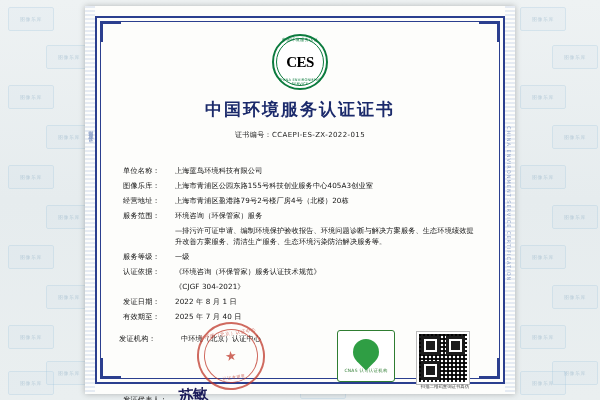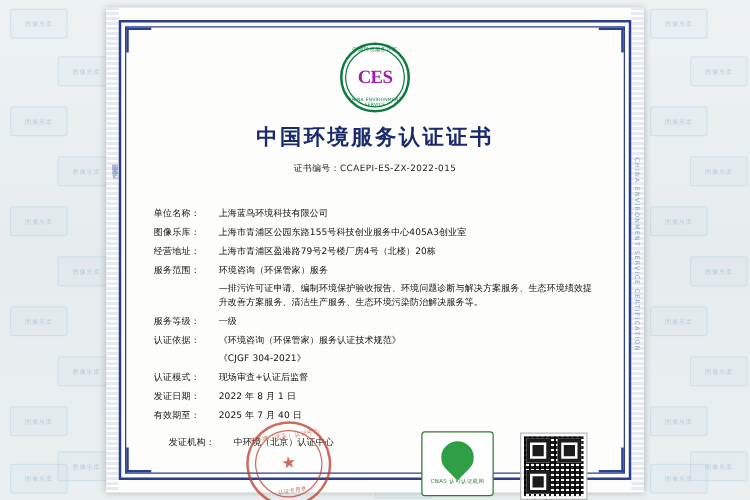--- a/index.html
+++ b/index.html
@@ -69,21 +69,21 @@
     position:absolute;inset:0;border-radius:50%;
     border:2px solid #0c7b3e;
     background:#fff;
   }
   #logo .ring2{
     position:absolute;inset:4px;border-radius:50%;
     border:1px solid #0c7b3e;
   }
   #logo .ces{
     position:absolute;inset:0;display:flex;align-items:center;justify-content:center;
-    font-size:15px;font-weight:bold;color:#a21caf;letter-spacing:-.5px;
+    font-size:15px;font-weight:bold;color:#000000;letter-spacing:-.5px;
     font-family:"Liberation Serif",serif;
   }
   #logo .arc{
     position:absolute;left:0;right:0;top:3px;text-align:center;
     font-size:4.2px;color:#0c7b3e;letter-spacing:.3px;
   }
   #logo .arcb{
     position:absolute;left:0;right:0;bottom:4px;text-align:center;
     font-size:3.6px;color:#0c7b3e;letter-spacing:.2px;
   }
@@ -105,22 +105,23 @@
   .lbl{
     width:52px;flex:0 0 52px;color:#111;letter-spacing:.2px;
   }
   .val{flex:1;letter-spacing:.1px;}
   .row.tall .val{line-height:1.5;}
   
   #bottom{
     position:relative;margin-top:6px;height:96px;
   }
   #issuer{
-    position:absolute;left:16px;top:6px;font-size:7.2px;color:#111;
+    position:absolute;left:0;top:6px;font-size:7.2px;color:#111;
     display:flex;
+    gap:10px;
   }
   #signature-row{
     position:absolute;left:4px;top:58px;font-size:7.2px;color:#111;
     display:flex;align-items:flex-end;
   }
   #sig-img{
     margin-left:4px;font-family:"Liberation Serif",serif;
     font-size:15px;color:#1b1b5a;transform:rotate(-6deg);
     font-weight:bold;letter-spacing:-1px;
   }
@@ -309,24 +310,20 @@
             <span class="lbl">服务等级：</span>
             <span class="val">一级</span>
           </div>
           <div class="row">
             <span class="lbl">认证依据：</span>
             <span class="val">《环境咨询（环保管家）服务认证技术规范》</span>
           </div>
           <div class="row">
             <span class="lbl"></span>
             <span class="val">《CJGF 304-2021》</span>
-          </div>
-          <div class="row">
-            <span class="lbl">认证模式：</span>
-            <span class="val">现场审查+认证后监督</span>
           </div>
           <div class="row">
             <span class="lbl">发证日期：</span>
             <span class="val">2022 年 8 月 1 日</span>
           </div>
           <div class="row">
             <span class="lbl">有效期至：</span>
             <span class="val">2025 年 7 月 40 日</span>
           </div>
         </div>

